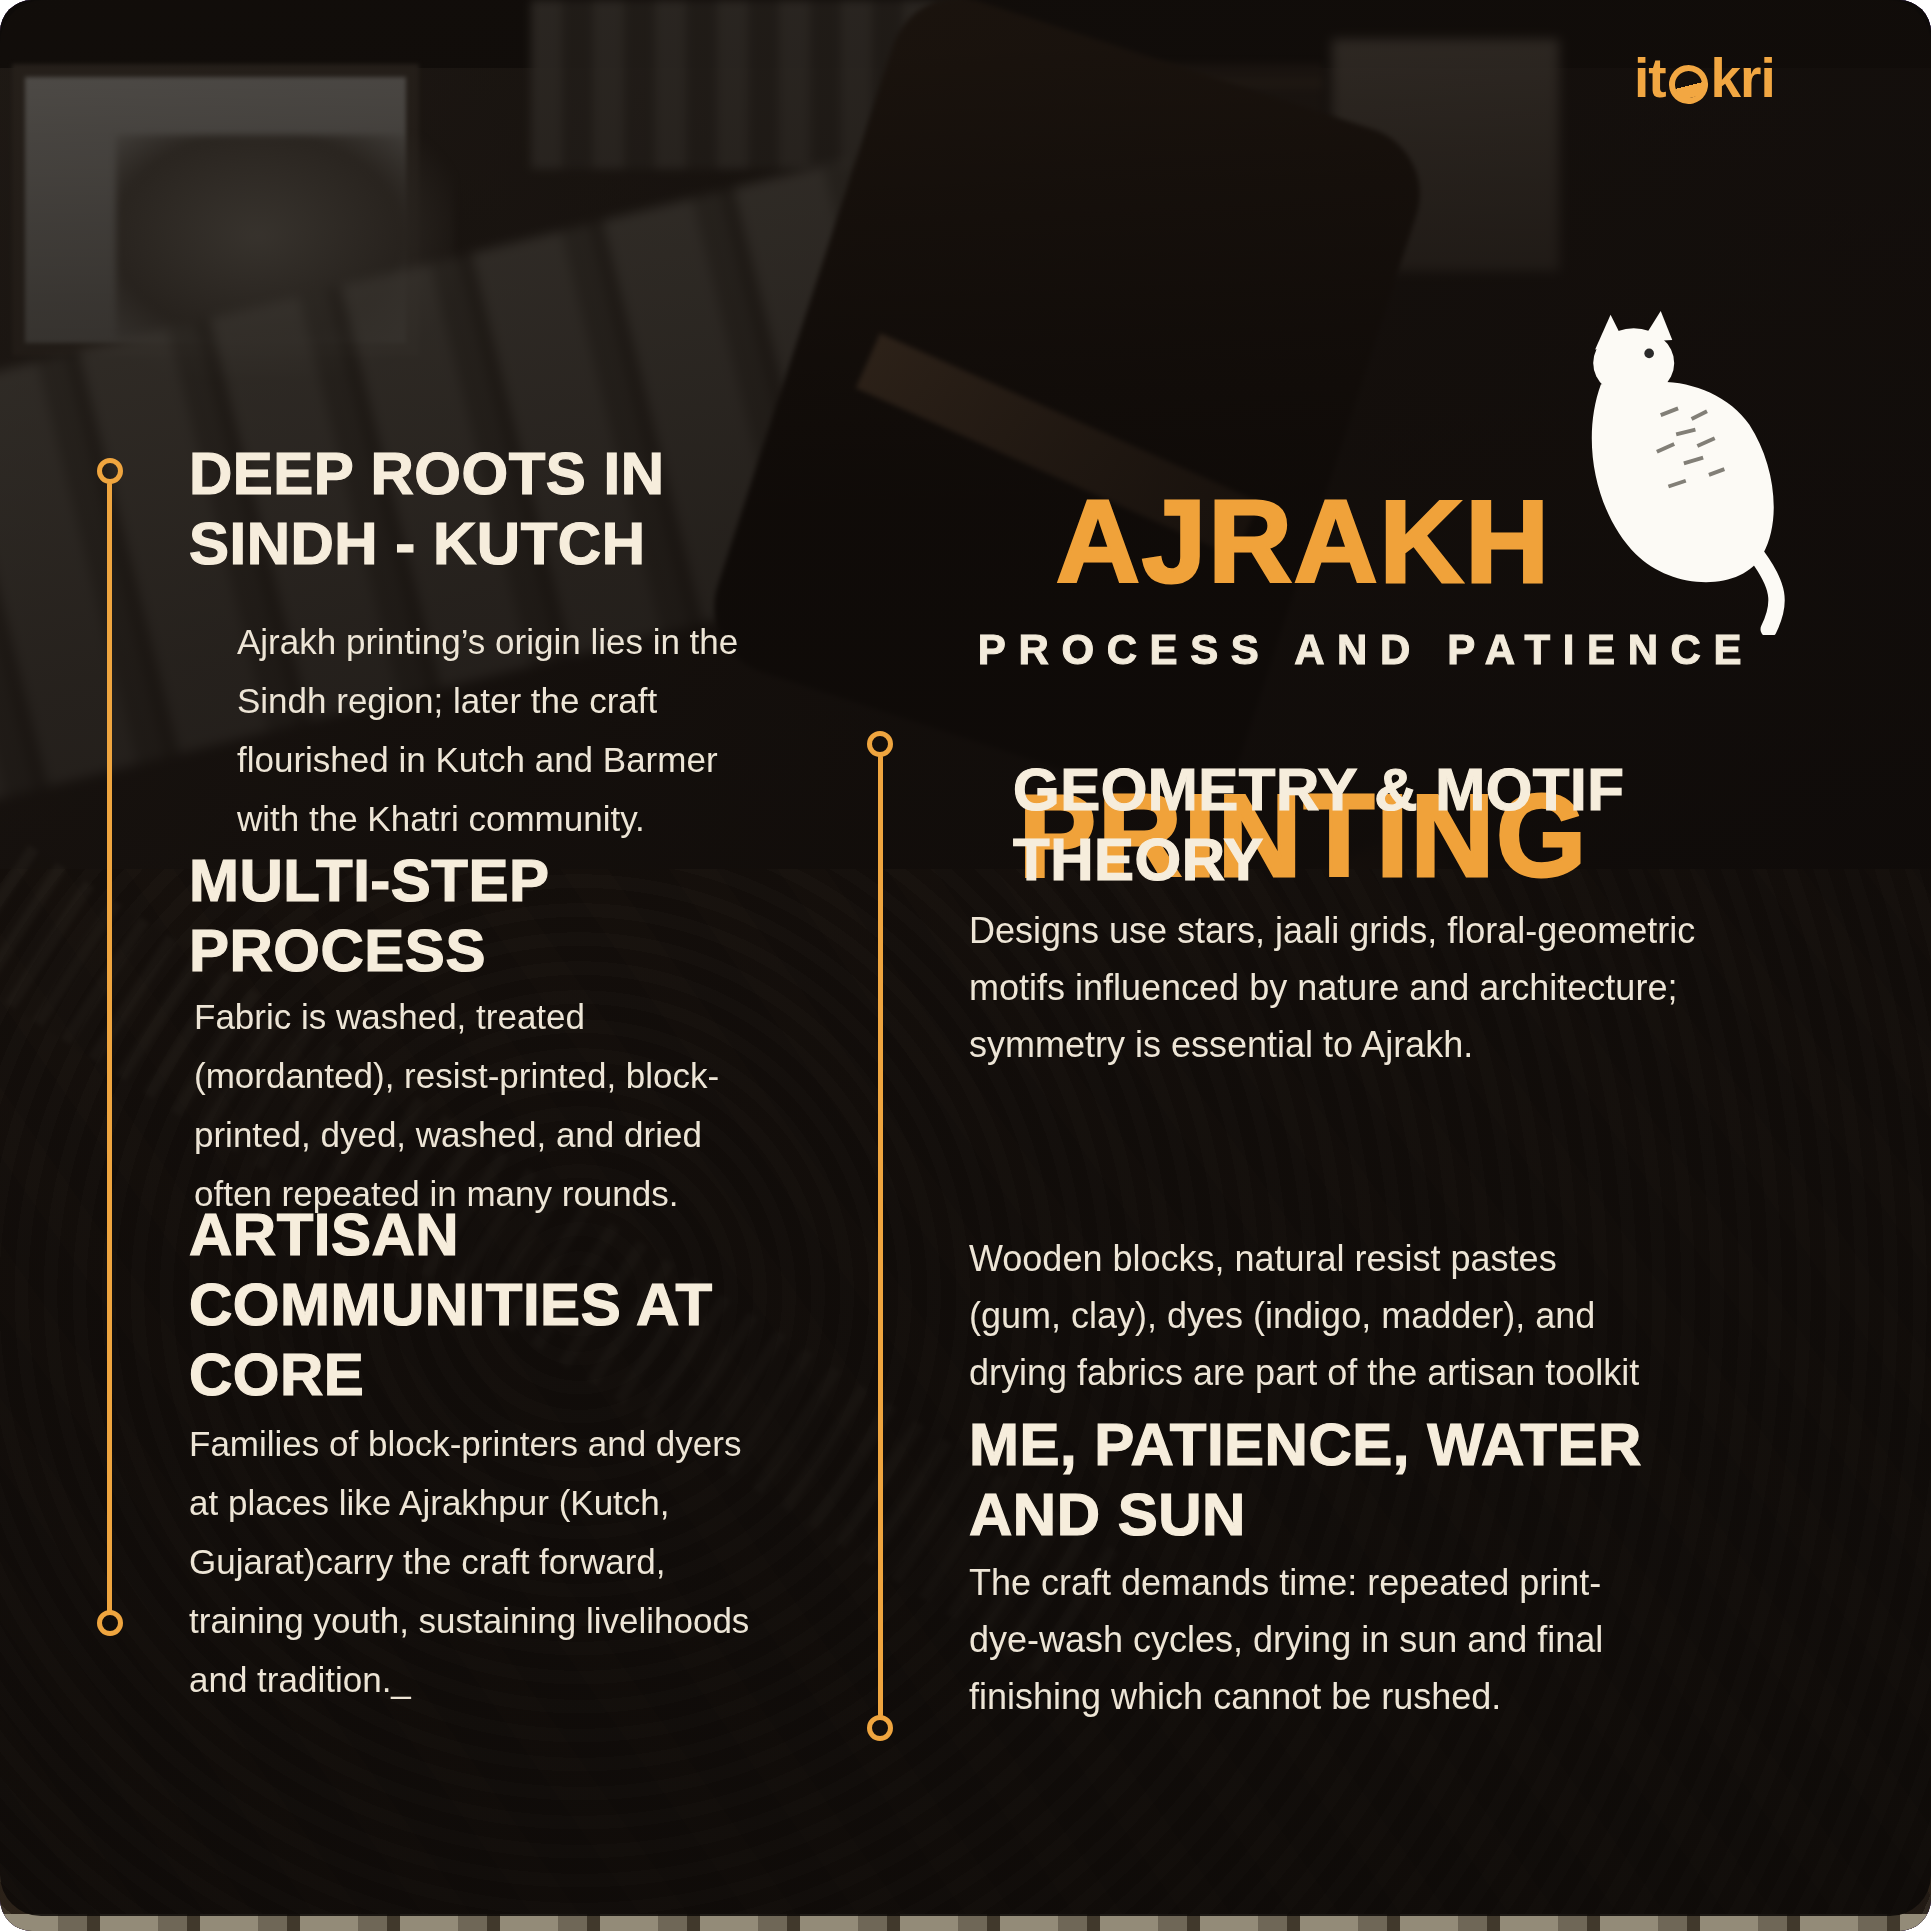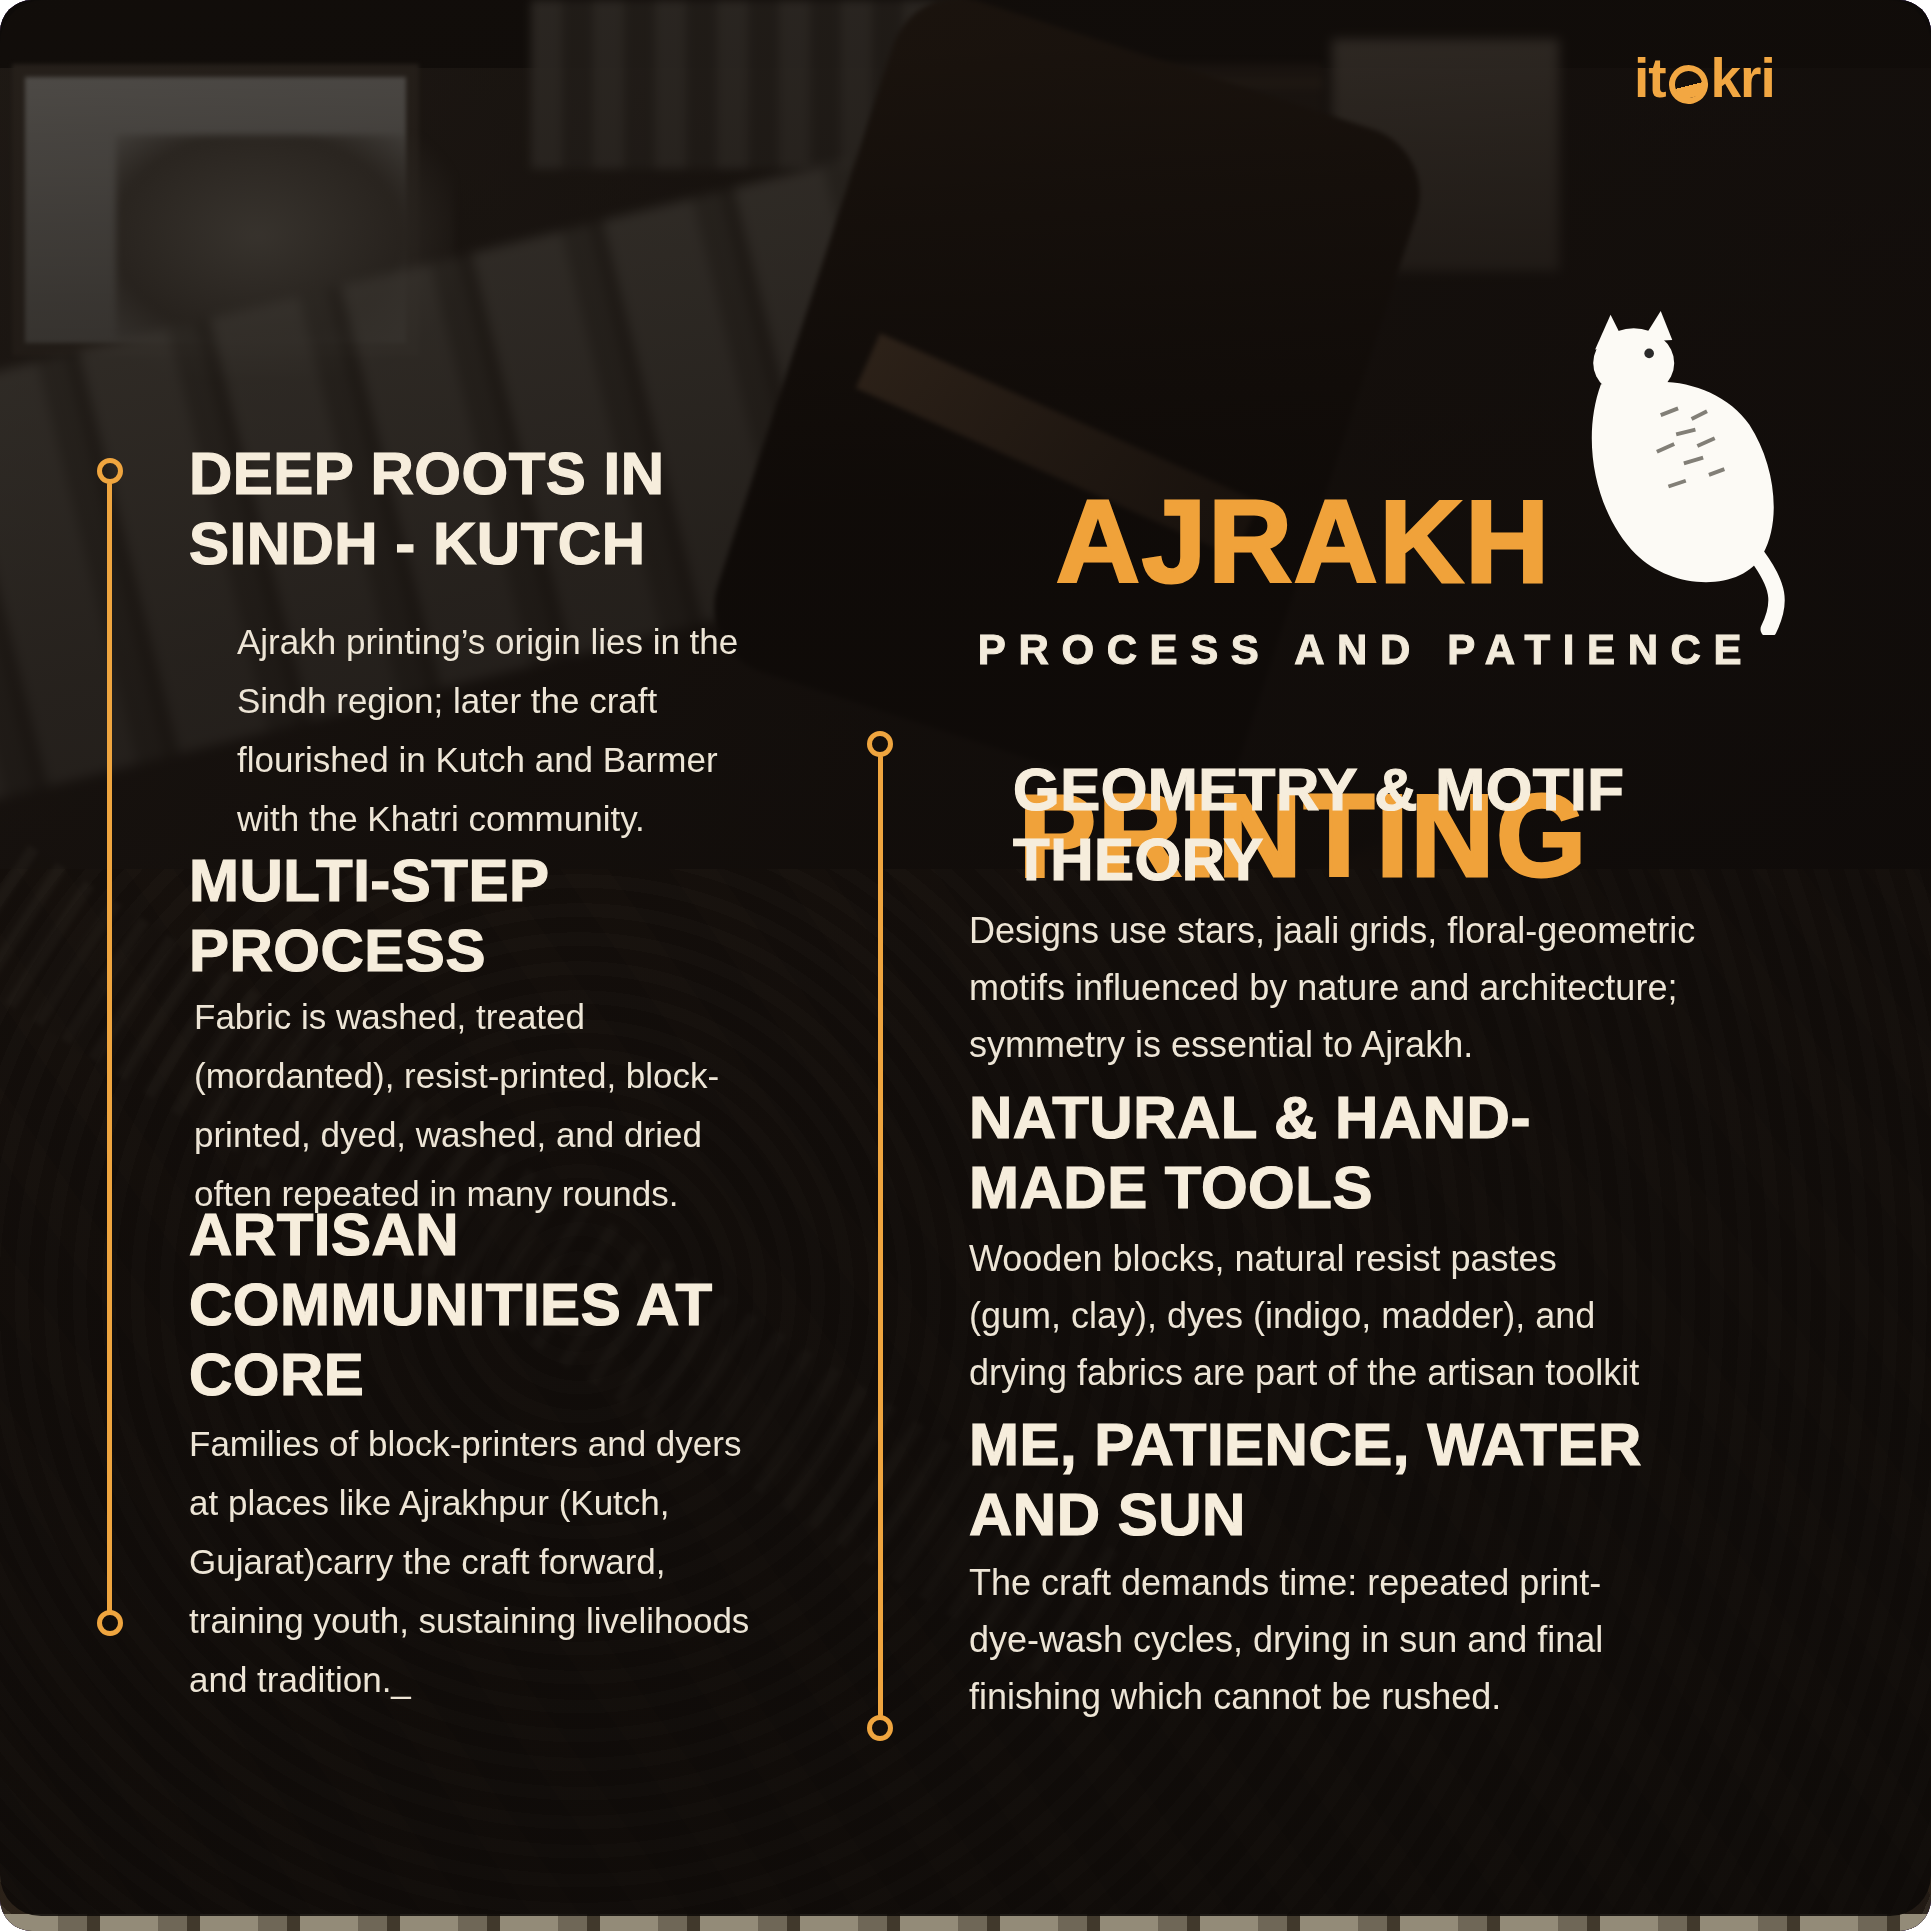--- a/index.html
+++ b/index.html
@@ -153,22 +153,20 @@
 Gujarat)carry the craft forward,
 training youth, sustaining livelihoods
 and tradition._</div>
 
   <div class="txt h" style="left:969px;top:755px;color:#F6EDDC;margin-left:44px;-webkit-text-stroke:1.2px #F6EDDC;">GEOMETRY &amp; MOTIF
 THEORY</div>
   <div class="txt b right" style="left:969px;top:902px;color:#EDE5D6;"> Designs use stars, jaali grids, floral-geometric
 motifs influenced by nature and architecture;
 symmetry is essential to Ajrakh.</div>
 
-  <div class="txt h" style="left:969px;top:1083px;color:#F6EDDC;-webkit-text-stroke:1.2px #F6EDDC;">NATURAL &amp; HAND-
-MADE TOOLS</div>
   <div class="txt b right" style="left:969px;top:1230px;color:#EDE5D6;"> Wooden blocks, natural resist pastes
 (gum, clay), dyes (indigo, madder), and
 drying fabrics are part of the artisan toolkit</div>
 
   <div class="txt h" style="left:969px;top:1410px;color:#F6EDDC;-webkit-text-stroke:1.2px #F6EDDC;">ME, PATIENCE, WATER
 AND SUN</div>
   <div class="txt b right" style="left:969px;top:1554px;color:#EDE5D6;">The craft demands time: repeated print-
 dye-wash cycles, drying in sun and final
 finishing which cannot be rushed.</div>
 

